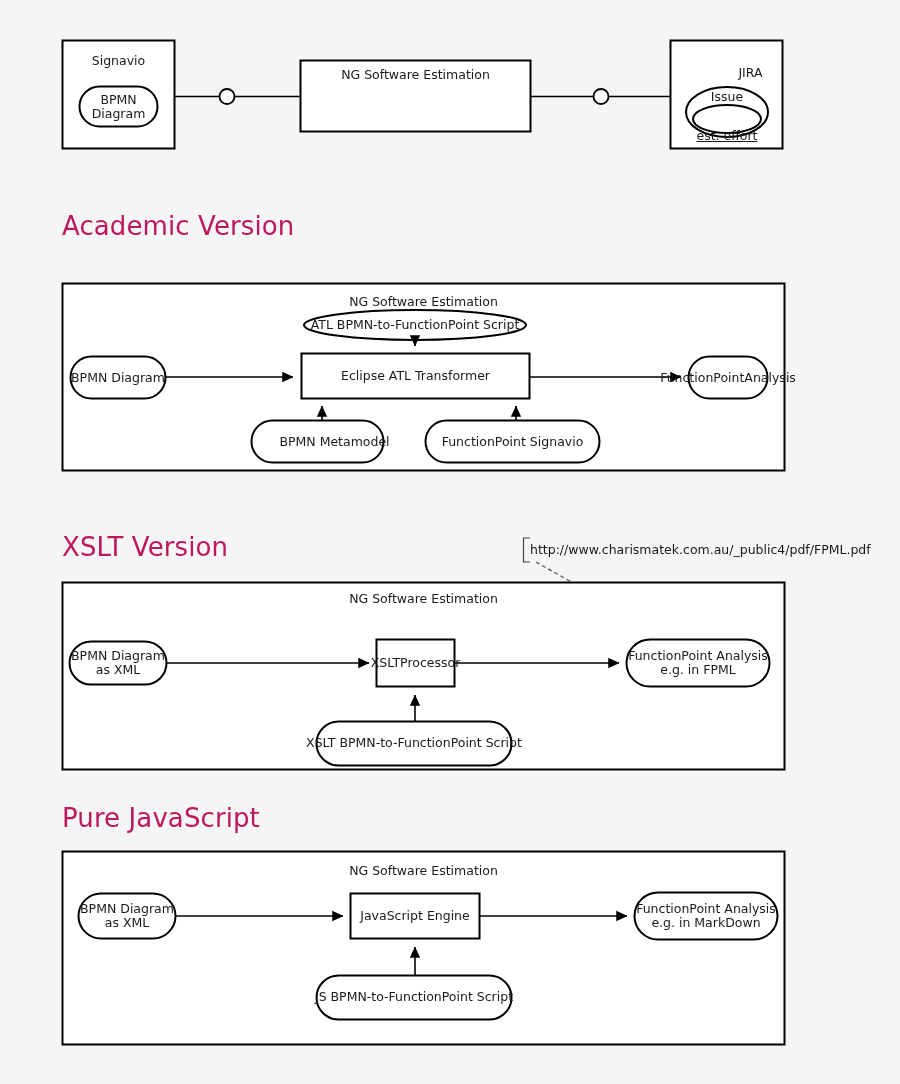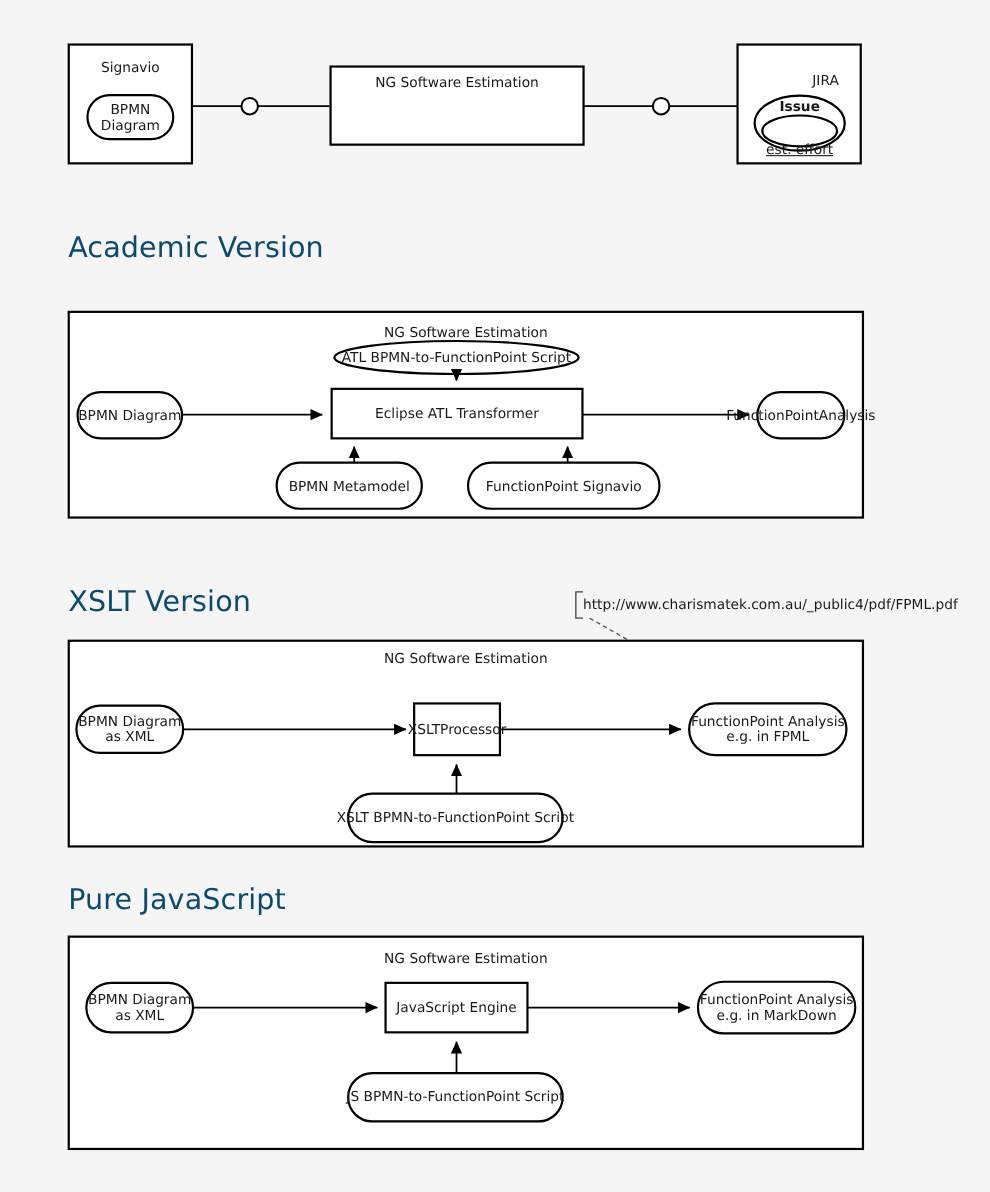--- a/index.html
+++ b/index.html
@@ -18,21 +18,21 @@
   #canvas {
     position: absolute;
     left: 0; top: 0;
     width: 900px;
     height: 1084px;
   }
   .heading {
     position: absolute;
     font-size: 26px;
     font-weight: 400;
-    color: #0c4a6e;
+    color: #be185d;
     letter-spacing: 0.1px;
     white-space: nowrap;
   }
   
   .lbl {
     position: absolute;
     display: flex;
     align-items: center;
     justify-content: center;
     text-align: center;
@@ -110,29 +110,29 @@
   <line x1="480" y1="916" x2="627" y2="916" stroke="#000" stroke-width="1.6" marker-end="url(#arrow)"></line>
 </svg>
 
 <div class="lbl s12" style="left:62px; top:52px; width:113px; height:18px;">Signavio</div>
 <div class="lbl s12" style="left:79px; top:88px; width:79px; height:38px; flex-direction:column;">
   <span>BPMN</span>
   <span>Diagram</span>
 </div>
 <div class="lbl s12" style="left:300px; top:66px; width:231px; height:18px;">NG Software Estimation</div>
 <div class="lbl s12" style="left:670px; top:64px; width:113px; height:18px;margin-left:24px;">JIRA</div>
-<div class="lbl s12" style="left:686px; top:88px; width:82px; height:18px;font-weight:bold;">Issue</div>
+<div class="lbl s12" style="left:686px; top:88px; width:82px; height:18px;">Issue</div>
 <div class="lbl s12" style="left:686px; top:127px; width:82px; height:18px;text-decoration:underline;">est. effort</div>
 
 <div class="heading" style="left:62px; top:211px;">Academic Version</div>
 <div class="lbl s12" style="left:62px; top:294px; width:723px; height:16px;">NG Software Estimation</div>
 <div class="lbl s12" style="left:70px; top:369px; width:96px; height:18px;">BPMN Diagram</div>
 <div class="lbl s12" style="left:300px; top:317px; width:230px; height:16px;">ATL BPMN-to-FunctionPoint Script</div>
 <div class="lbl s12" style="left:301px; top:367px; width:229px; height:18px;">Eclipse ATL Transformer</div>
-<div class="lbl s12" style="left:251px; top:433px; width:133px; height:18px;">BPMN Metamodel</div>
+<div class="lbl s12" style="left:268px; top:433px; width:133px; height:18px;">BPMN Metamodel</div>
 <div class="lbl s12" style="left:425px; top:433px; width:175px; height:18px;">FunctionPoint Signavio</div>
 <div class="lbl s12" style="left:688px; top:359px; width:80px; height:38px; flex-direction:row;">
   <span>FunctionPoint</span>
   <span>Analysis</span>
 </div>
 
 <div class="heading" style="left:62px; top:532px;">XSLT Version</div>
 <div class="lbl s12" style="left:530px; top:542px; width:330px; height:16px; justify-content:flex-start;">http://www.charismatek.com.au/_public4/pdf/FPML.pdf</div>
 <div class="lbl s12" style="left:62px; top:591px; width:723px; height:16px;">NG Software Estimation</div>
 <div class="lbl s12" style="left:69px; top:644px; width:98px; height:38px; flex-direction:column;">

